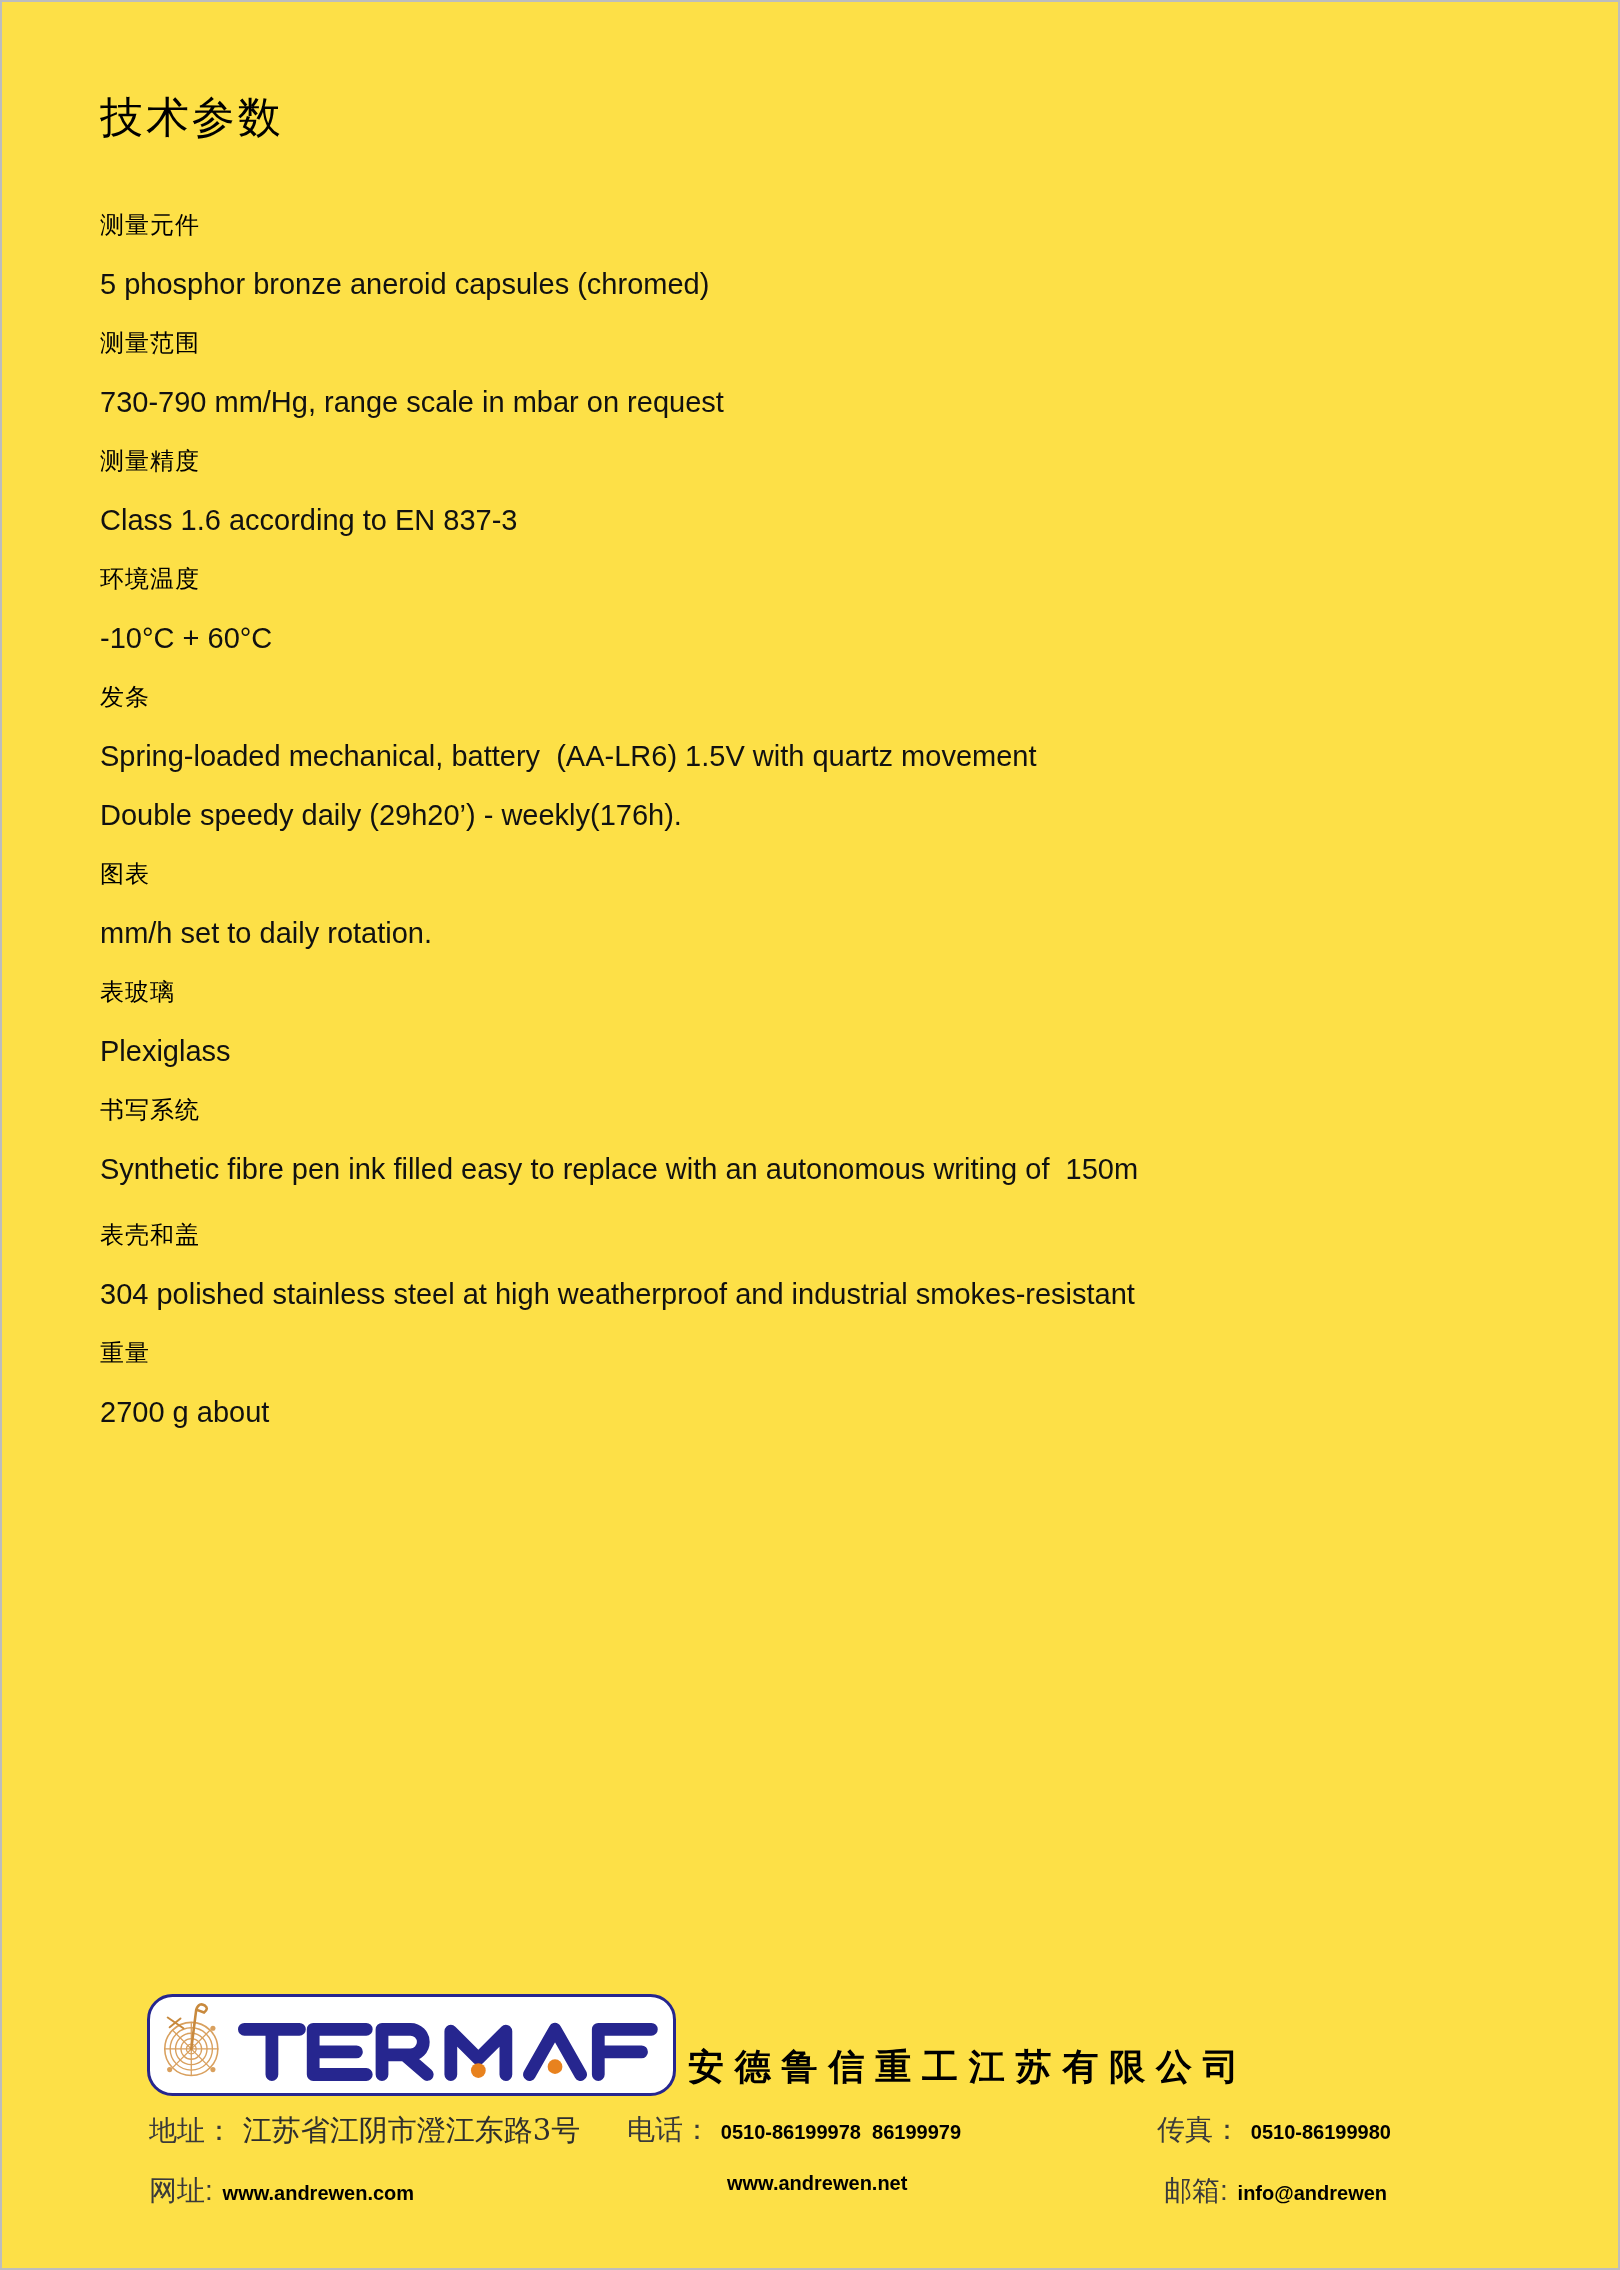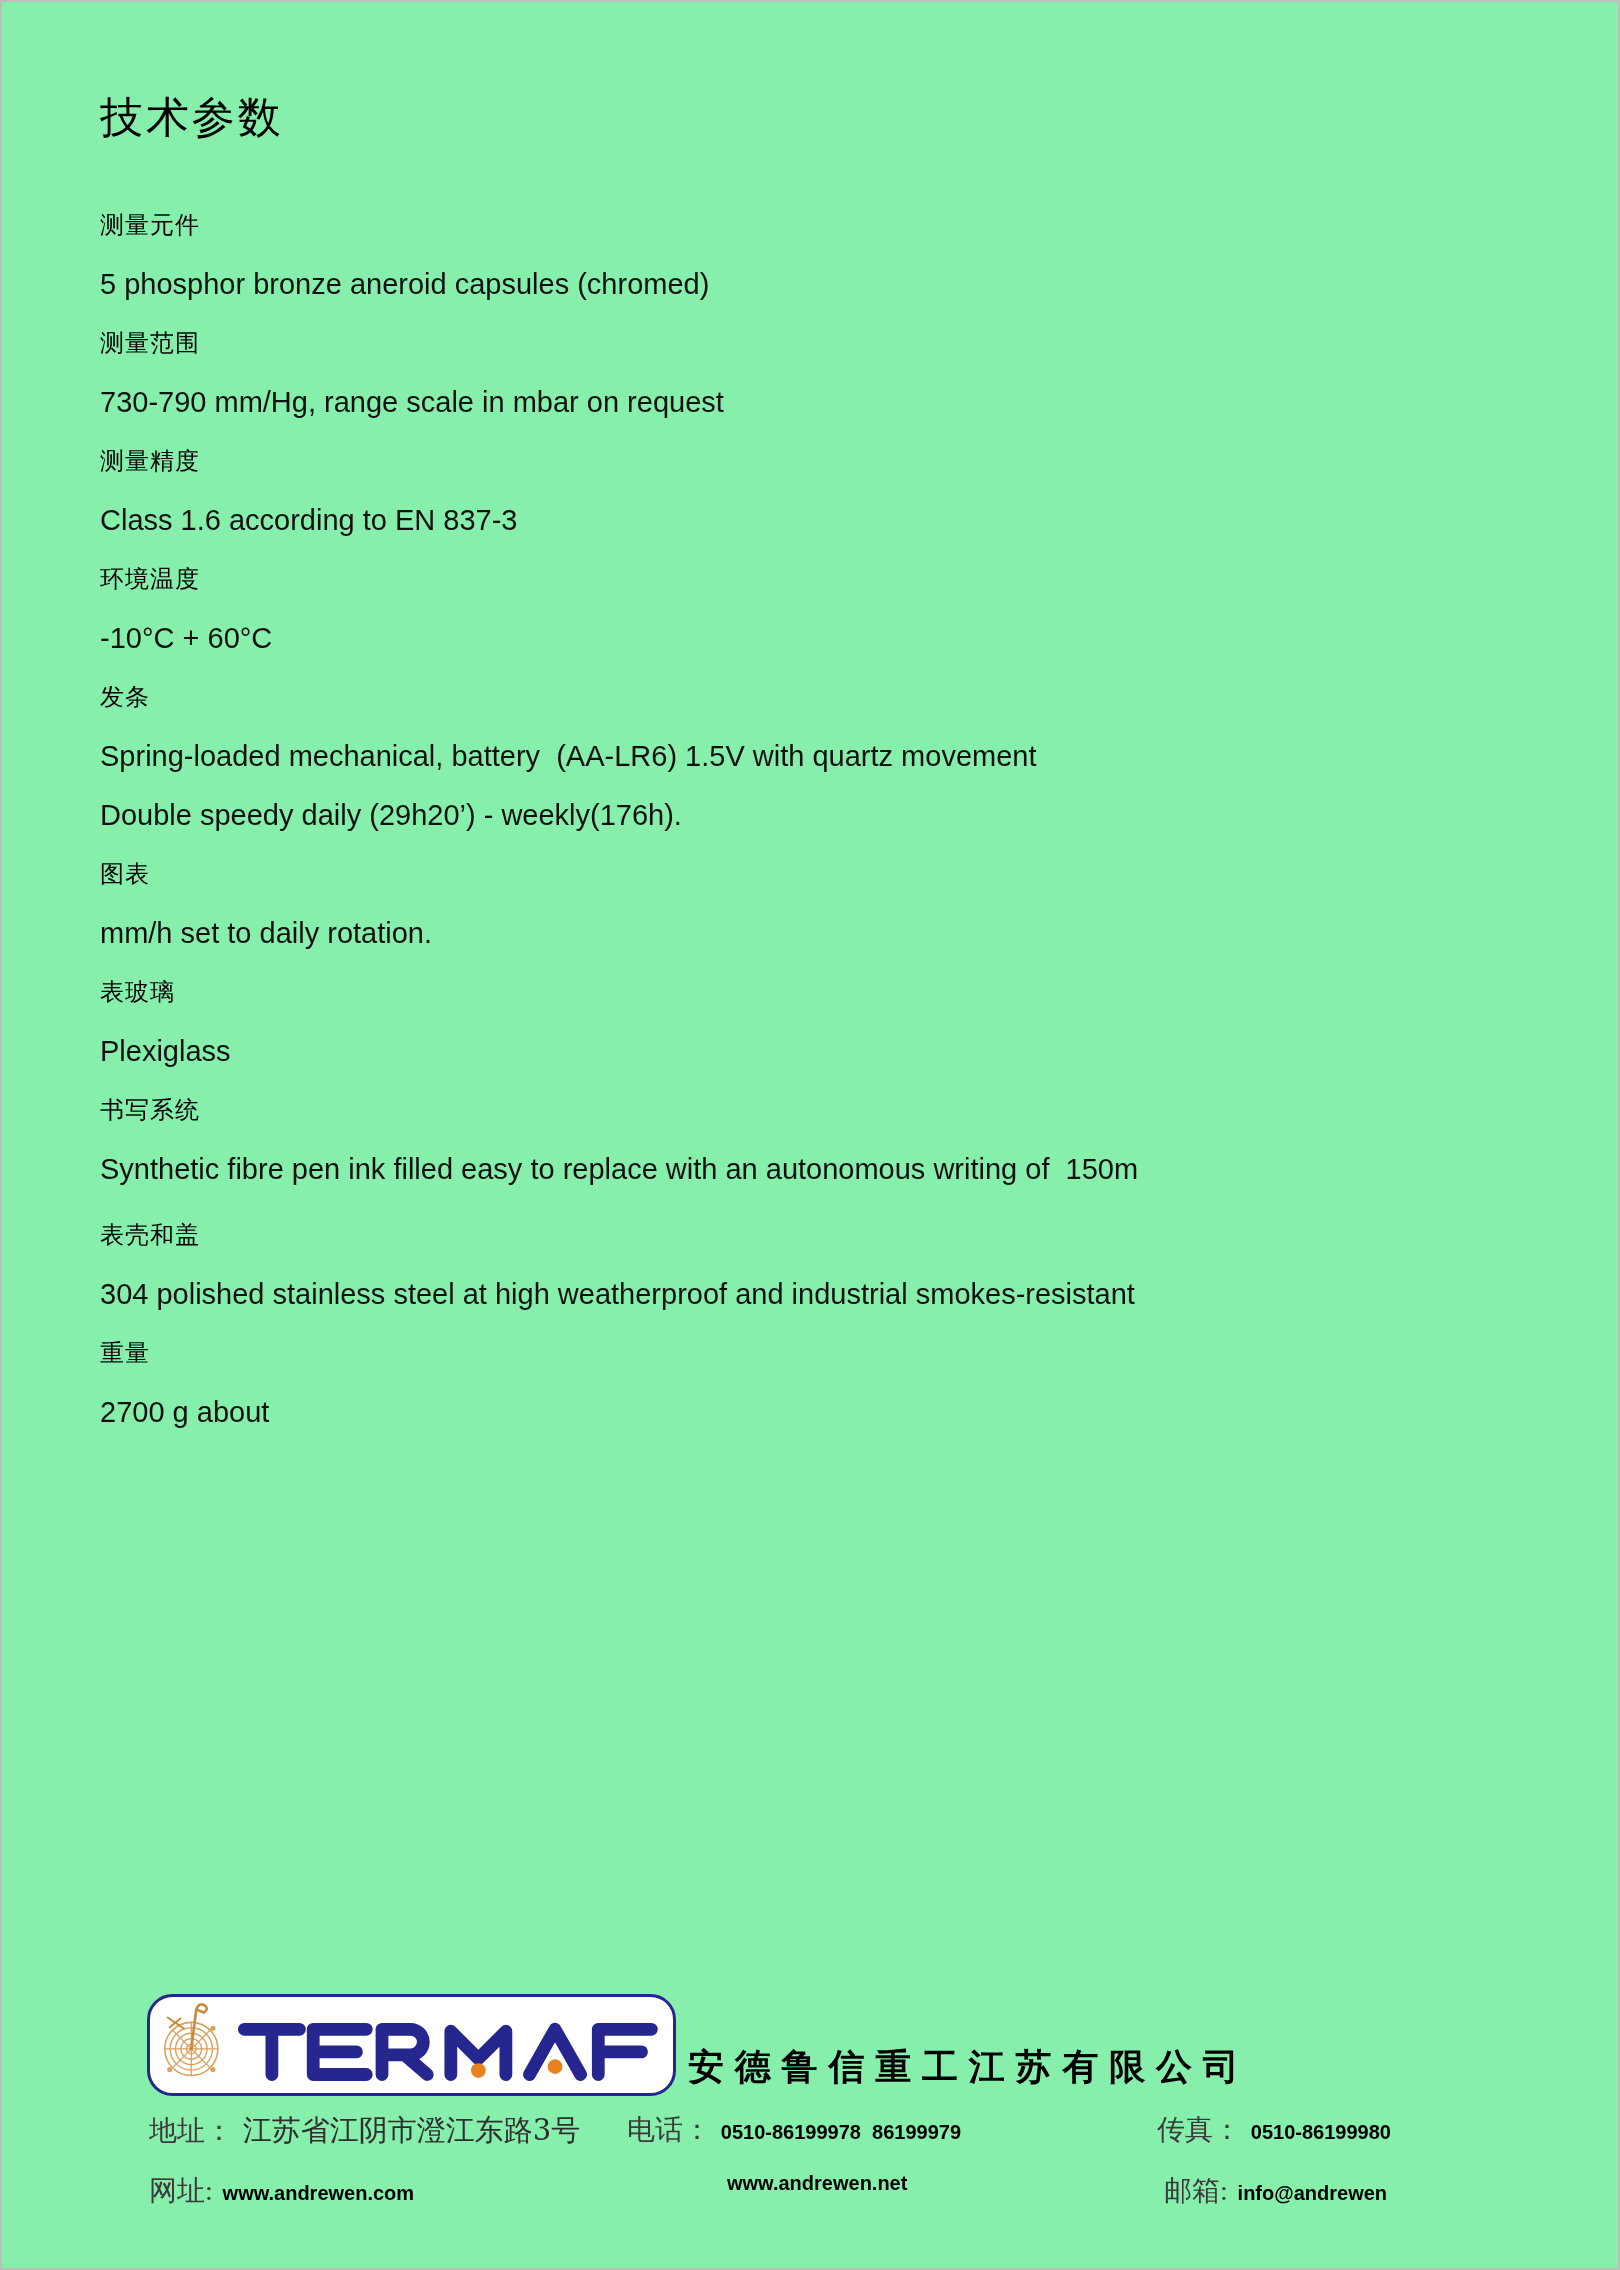--- a/index.html
+++ b/index.html
@@ -1,19 +1,19 @@
 <!DOCTYPE html>
 <html><head>
 <meta charset="utf-8">
 <style>
   html,body { margin:0; padding:0; background:#e9e9e9; }
   .page {
     position:relative;
     width:1620px; height:2270px;
-    background:#86efac;
+    background:#fde047;
     border:2px solid #bdbdbd;
     box-sizing:border-box;
     font-family:"Liberation Sans", sans-serif;
     color:#000;
     overflow:hidden;
   }
   .content {
     position:absolute;
     left:98px; top:92px;
     width:1441px;
@@ -65,21 +65,21 @@
     white-space:nowrap;
   }
 
   .contact-seg {
     position:absolute;
     display:flex;
     align-items:baseline;
     white-space:pre;
   }
   .contact-label {
-    font-family:Liberation Serif, serif;
+    font-family:Liberation Sans, sans-serif;
     font-size:28px;
     color:#3a3a3a;
     margin-right:9.8px;
   }
   .contact-plain {
     font-family:"DejaVu Serif","Liberation Serif",serif;
     font-size:29px;
     color:#2e2e2e;
   }
   .contact-strong {

